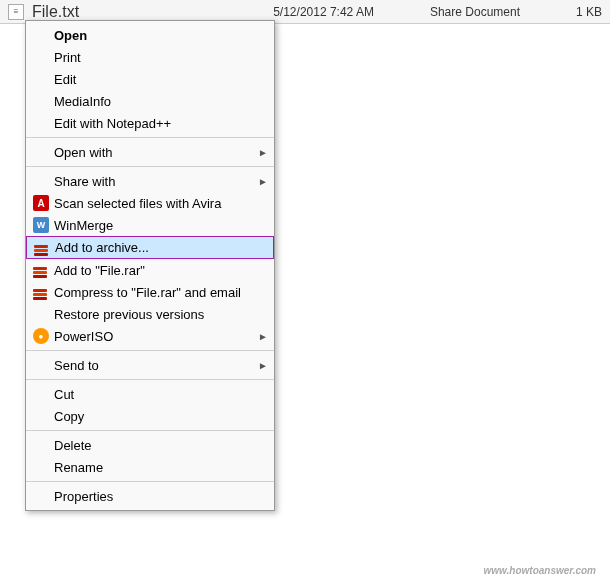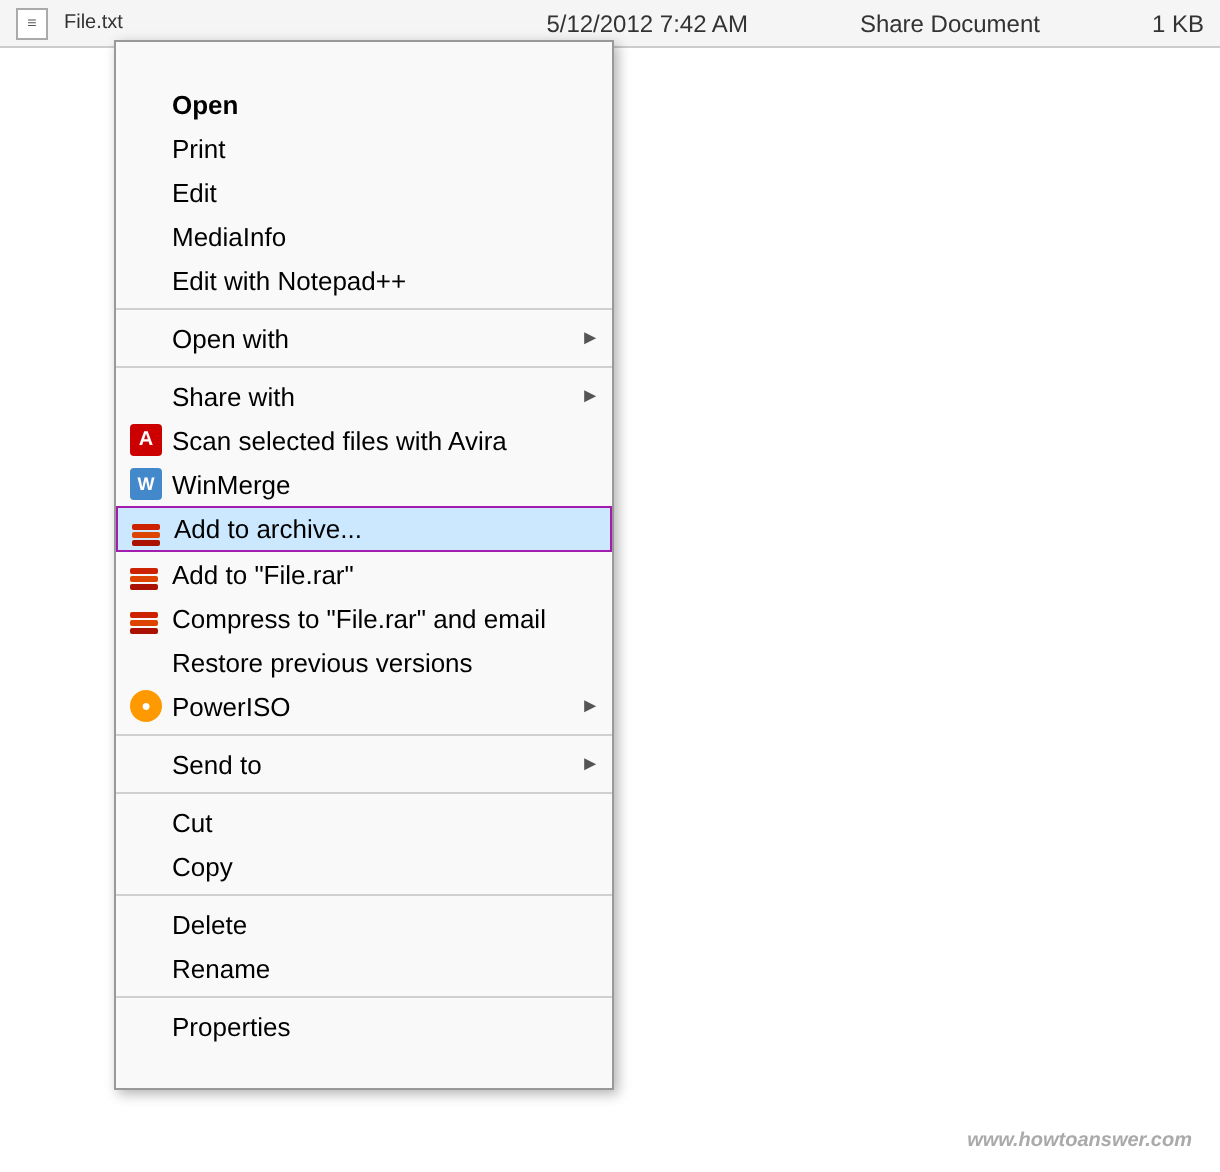--- a/index.html
+++ b/index.html
@@ -39,21 +39,21 @@
       border: 1px solid #aaa;
       display: flex;
       align-items: center;
       justify-content: center;
       font-size: 9px;
       color: #555;
       flex-shrink: 0;
     }
 
     .file-bar-name {
-      font-size: 10px;
+      font-size: 16px;
       color: #333;
       text-align: center;
     }
 
     .file-bar-meta {
       margin-left: auto;
       display: flex;
       gap: 56px;
       font-size: 12px;
       color: #333;
@@ -62,22 +62,21 @@
     
     .context-menu {
       position: absolute;
       top: 20px;
       left: 25px;
       width: 250px;
       background: #f9f9f9;
       border: 1px solid #999;
       box-shadow: 2px 2px 6px rgba(0,0,0,0.3);
       z-index: 100;
-      padding: 20px 0;
-      margin-left: 32px;
+      padding: 3px 0;
     }
 
     .menu-item {
       display: flex;
       align-items: center;
       padding: 3px 20px 3px 28px;
       cursor: pointer;
       position: relative;
       min-height: 22px;
       color: #000;

